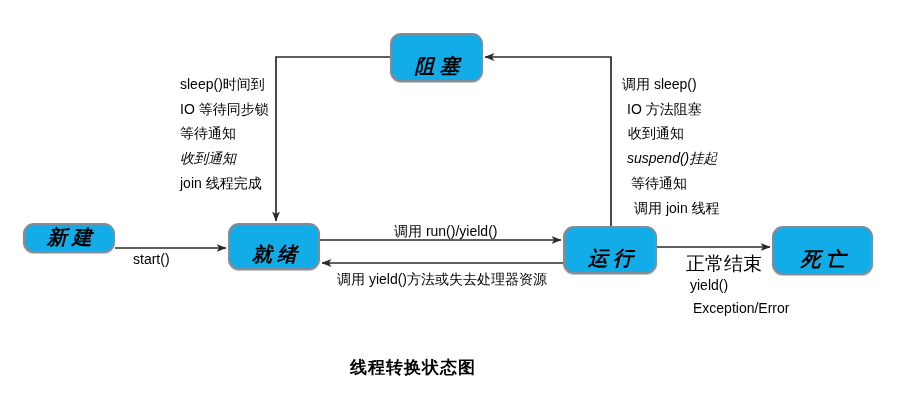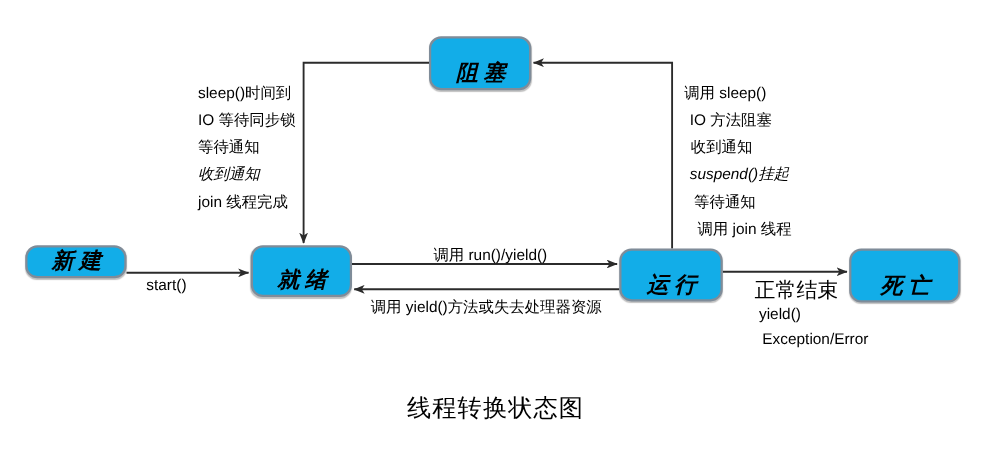--- a/index.html
+++ b/index.html
@@ -30,23 +30,22 @@
   .lbl{position:absolute;font-size:14px;white-space:nowrap;color:#000;}
   .reasons{position:absolute;font-size:14px;line-height:24.7px;white-space:nowrap;}
   .reasons div:nth-child(2){padding-left:5px;}
   .reasons div:nth-child(3){padding-left:6px;}
   .reasons div:nth-child(4){padding-left:5px;font-style:italic;}
   .reasons div:nth-child(5){padding-left:9px;}
   .reasons div:nth-child(6){padding-left:12px;}
   .reasons.left div{padding-left:0;}
   .diagram-title{
     position:absolute;left:350px;top:356px;
-    font-size:22px;font-weight:normal;letter-spacing:1px;
+    font-size:17px;font-weight:bold;letter-spacing:1px;
     font-family:"Liberation Sans",sans-serif;
-    margin-left:20px;
   }
   .lbl-normal-end{font-size:19px;}
 </style>
 </head>
 <body>
 
 <div class="canvas">
 
   <svg class="arrows" viewBox="0 0 912 411">
     <defs>

